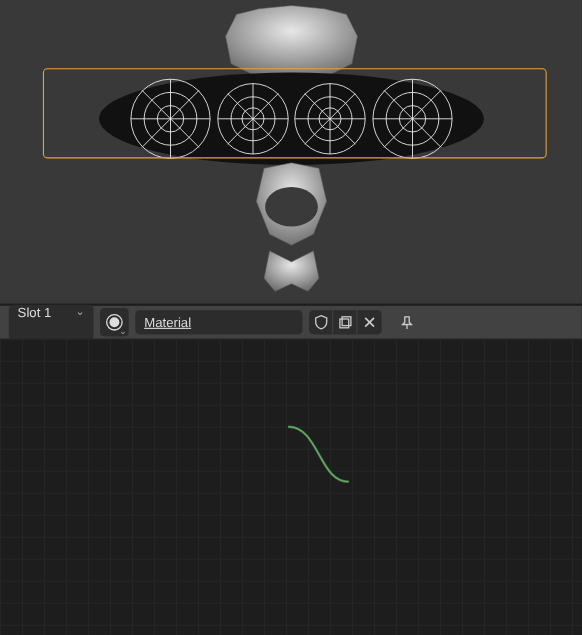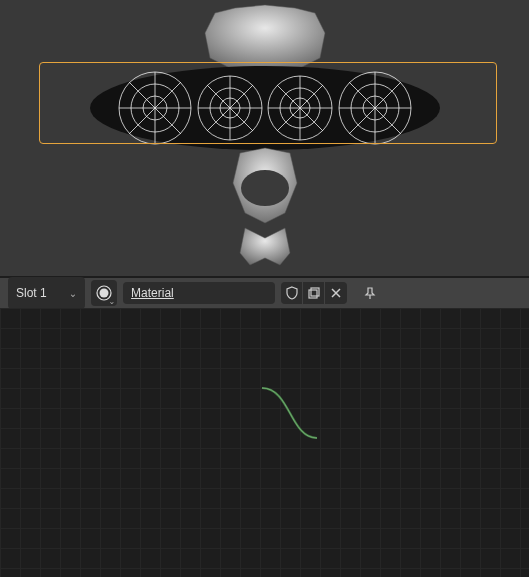--- a/index.html
+++ b/index.html
@@ -5,21 +5,21 @@
   * { box-sizing: border-box; margin: 0; padding: 0; font-family: sans-serif; }
   body { background: #1d1d1d; width: 529px; height: 577px; overflow: hidden; position: relative; }
 
   
   .viewport { position: absolute; left: 0; top: 0; width: 529px; height: 276px; background: #393939; display:flex; align-items:center; justify-content:center; }
   .viewport svg { display:block; }
   .selection-box { position:absolute; left:39px; top:62px; width:458px; height:82px; border:1.5px solid #e6a43c; border-radius:4px; pointer-events:none; }
 
   
   .hdr { position:absolute; left:0; top:278px; width:529px; height:30px; background:#424242; display:flex; align-items:center; padding:0 8px; gap:6px; }
-  .slot-sel { display:flex; align-items:center; background:#2c2c2c; border-radius:4px; height:32px; padding:0 8px; color:#ddd; font-size:12px; gap:22px; }
+  .slot-sel { display:flex; align-items:flex-start; background:#2c2c2c; border-radius:4px; height:32px; padding:0 8px; color:#ddd; font-size:12px; gap:22px; }
   .slot-sel .chev { font-size:10px; color:#aaa; }
   .browse { width:26px; height:26px; border-radius:4px; background:#2c2c2c; display:flex; align-items:center; justify-content:center; position:relative; }
   .mat-name { flex:0 0 152px; height:22px; background:#2c2c2c; border-radius:4px; color:#ddd; font-size:12px; display:flex; align-items:center; padding:0 8px;text-decoration:underline; }
   .ico-btn { width:22px; height:22px; display:flex; align-items:center; justify-content:center; color:#ccc; }
   .ico-group { display:flex; background:#2c2c2c; border-radius:4px; height:22px; }
   .ico-group .ico-btn { border-right:1px solid #424242; }
   .ico-group .ico-btn:last-child { border-right:none; }
   .pin { margin-left:6px; }
 
   

